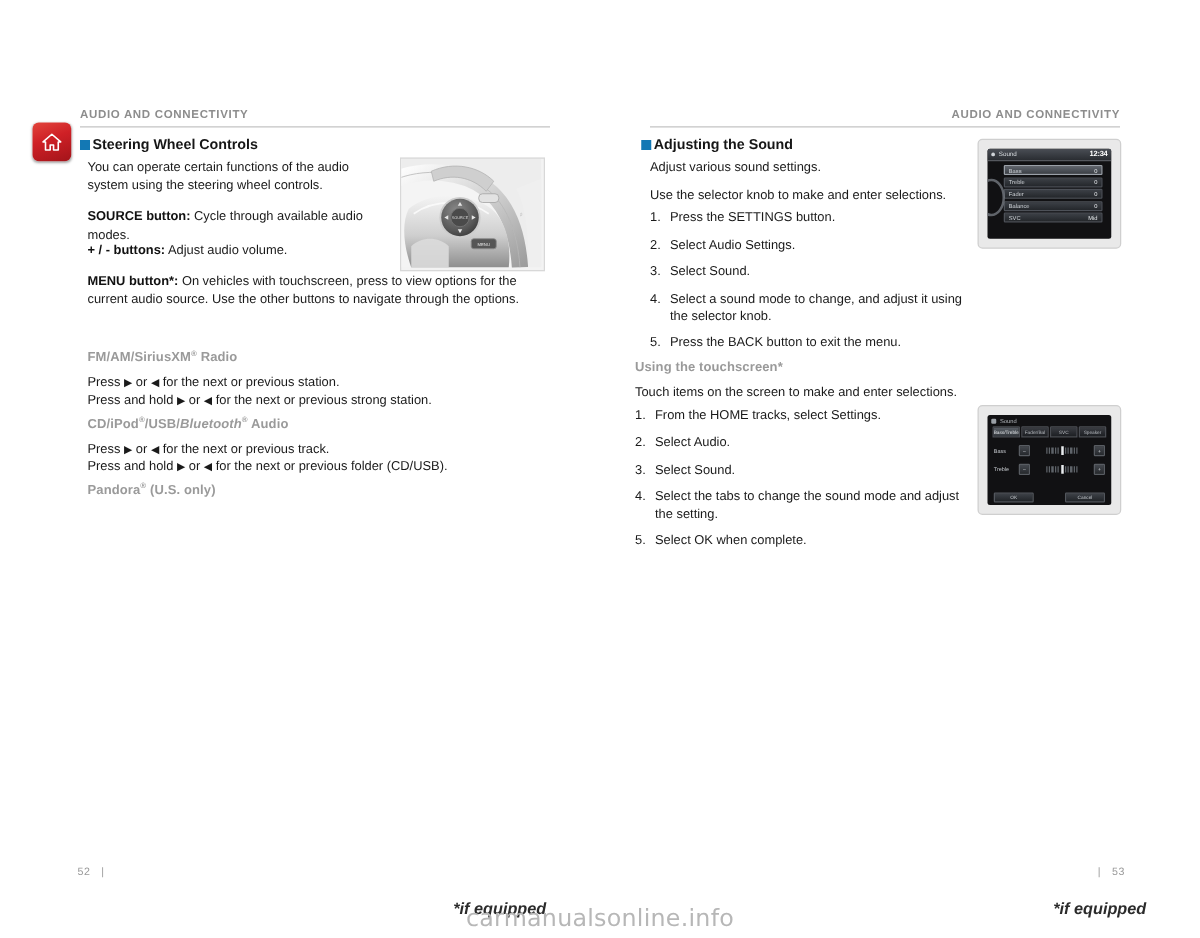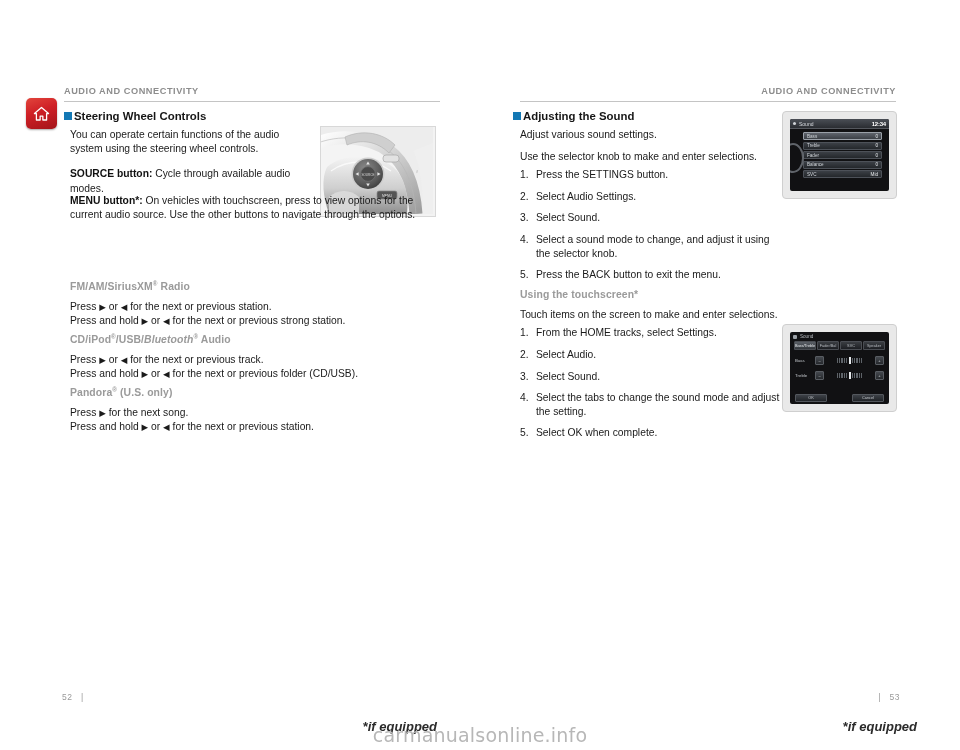--- a/index.html
+++ b/index.html
@@ -400,20 +400,21 @@
       <text x="95" y="46" font-family="'Liberation Sans',sans-serif" font-size="4" fill="#bdbdbd">♯</text>
     </svg>
   </div>
 
   <div class="body-col" style="left:70px; top:80px; width:242px;">
     <p class="p">You can operate certain functions of the audio system using the steering wheel controls.</p>
     <p class="p"><b>SOURCE button:</b><span> Cycle through available audio modes.</span></p>
   </div>
 
   <div class="body-col" style="left:70px; top:146px; width:350px;">
+    <p class="p"><b>+ / - buttons:</b><span> Adjust audio volume.</span></p>
     <p class="p"><b>MENU button*:</b><span> On vehicles with touchscreen, press to view options for the current audio source. Use the other buttons to navigate through the options.</span></p>
   </div>
 
   <div class="body-col" style="left:70px; top:232px; width:360px;">
     <div class="subhead"><span>FM/AM/SiriusXM</span><sup>®</sup><span> Radio</span></div>
     <div class="lines">
       <div><span>Press</span>&nbsp;<span class="arrow">▶</span>&nbsp;<span>or</span>&nbsp;<span class="arrow">◀</span>&nbsp;<span>for the next or previous station.</span></div>
       <div><span>Press and hold</span>&nbsp;<span class="arrow">▶</span>&nbsp;<span>or</span>&nbsp;<span class="arrow">◀</span>&nbsp;<span>for the next or previous strong station.</span></div>
     </div>
   </div>
@@ -421,24 +422,20 @@
   <div class="body-col" style="left:70px; top:285px; width:360px;">
     <div class="subhead"><span>CD/iPod</span><sup>®</sup><span>/USB/</span><span class="ital">Bluetooth</span><sup>®</sup><span> Audio</span></div>
     <div class="lines">
       <div><span>Press</span>&nbsp;<span class="arrow">▶</span>&nbsp;<span>or</span>&nbsp;<span class="arrow">◀</span>&nbsp;<span>for the next or previous track.</span></div>
       <div><span>Press and hold</span>&nbsp;<span class="arrow">▶</span>&nbsp;<span>or</span>&nbsp;<span class="arrow">◀</span>&nbsp;<span>for the next or previous folder (CD/USB).</span></div>
     </div>
   </div>
 
   <div class="body-col" style="left:70px; top:338px; width:360px;">
     <div class="subhead"><span>Pandora</span><sup>®</sup><span> (U.S. only)</span></div>
-    <div class="lines">
-      <div><span>Press</span>&nbsp;<span class="arrow">▶</span>&nbsp;<span>for the next song.</span></div>
-      <div><span>Press and hold</span>&nbsp;<span class="arrow">▶</span>&nbsp;<span>or</span>&nbsp;<span class="arrow">◀</span>&nbsp;<span>for the next or previous station.</span></div>
-    </div>
   </div>
 
   <div class="footnote" style="right:43px; top:671px;">*if equipped</div>
   <div class="pagenum" style="left:62px;"><span>52</span>&nbsp;&nbsp;&nbsp;|</div>
 </div>
 
 <div class="page page-right">
 
   <div class="header header-right">
     <div class="header-text">AUDIO AND CONNECTIVITY</div>
@@ -491,21 +488,21 @@
           <span class="val">0</span>
         </div>
         <div class="scr1-row">
           <span class="lbl">SVC</span>
           <span class="val">Mid</span>
         </div>
       </div>
     </div>
   </div>
 
-  <div class="body-col" style="left:40px; top:240px; width:262px;">
+  <div class="body-col" style="left:28px; top:240px; width:262px;">
     <div class="subhead">Using the touchscreen*</div>
     <p class="p" style="margin-bottom:4px;">Touch items on the screen to make and enter selections.</p>
     <ol class="steps">
       <li>From the HOME tracks, select Settings.</li>
       <li>Select Audio.</li>
       <li>Select Sound.</li>
       <li>Select the tabs to change the sound mode and adjust the setting.</li>
       <li>Select OK when complete.</li>
     </ol>
   </div>

